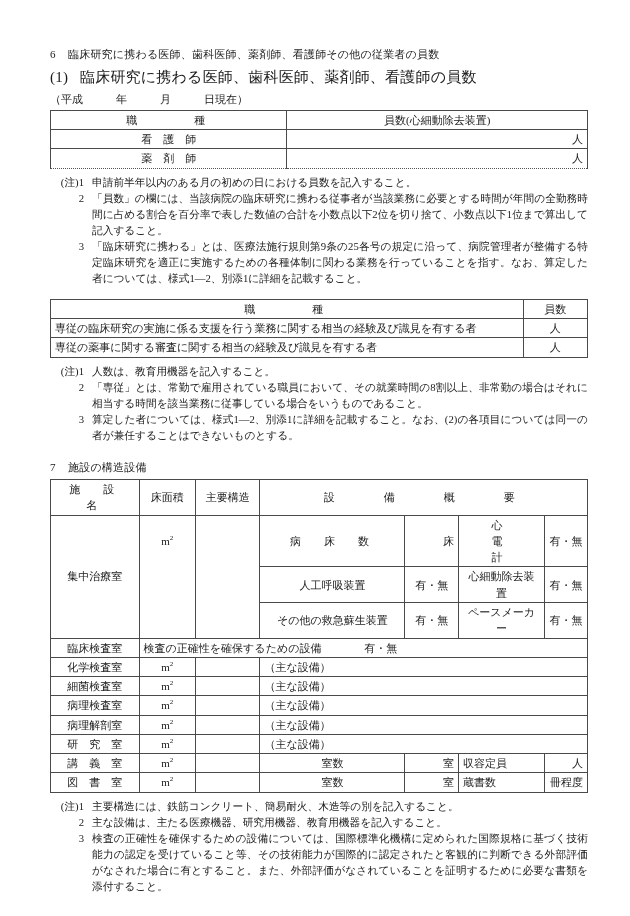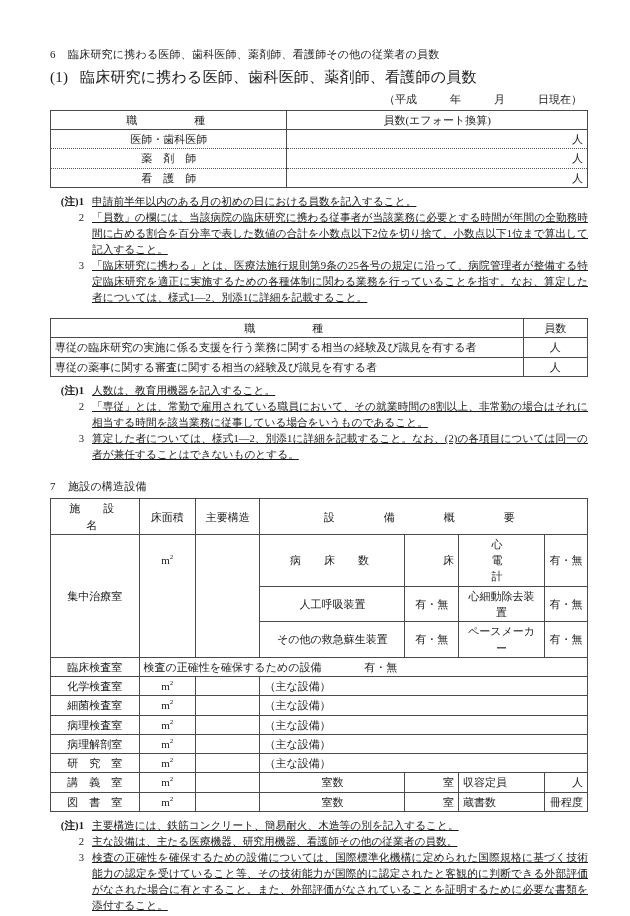--- a/index.html
+++ b/index.html
@@ -34,21 +34,20 @@
   .sec-num { display: inline-block; width: 18px; }
   .sub-head {
     font-size: 15px;
     margin: 0 0 3px 0;
     white-space: nowrap;
     letter-spacing: .2px;
   }
   .sub-num { display: inline-block; width: 30px; }
 
   .date-line {
-    text-align: right;
     font-size: 11px;
     margin: 2px 6px 2px 0;
     white-space: pre;
   }
 
   
   table.frm {
     width: 100%;
     border-collapse: collapse;
     table-layout: fixed;
@@ -82,28 +81,27 @@
   .note-row {
     display: flex;
     align-items: flex-start;
     margin-bottom: 0px;
   }
   .note-lbl {
     flex: 0 0 auto;
     white-space: nowrap;
     text-align: right;
   }
-  .note-lbl.first { width: 34px; font-weight: bold; }
+  .note-lbl.first { width: 34px; }
   .note-lbl.rest  { width: 34px; padding-left: 0; }
   .note-body {
     flex: 1 1 auto;
     padding-left: 8px;
     text-align: justify;
     text-justify: inter-character;
-    text-decoration: underline;
   }
   .gap-md { height: 13px; }
   .gap-lg { height: 16px; }
 
   sup.sq { font-size: 7px; vertical-align: super; }
 </style>
 </head>
 <body>
 
 <div class="page">
@@ -119,33 +117,29 @@
   <div class="date-line">（平成　　　年　　　月　　　日現在）</div>
 
   <table class="frm">
     <colgroup>
         <col style="width:44%">
         <col style="width:56%">
       </colgroup>
     <tbody>
       <tr>
         <th class="ctr sp2">職　　　種</th>
-        <th class="ctr">員数(エフォート換算)</th>
-      </tr>
-      <tr>
-        <td class="ctr dot-b">医師・歯科医師</td>
-        <td class="rgt dot-b">人</td>
+        <th class="ctr">員数(心細動除去装置)</th>
+      </tr>
+      <tr>
+        <td class="ctr dot-t">看　護　師</td>
+        <td class="rgt dot-t">人</td>
       </tr>
       <tr>
         <td class="ctr dot-b dot-t">薬　剤　師</td>
         <td class="rgt dot-b dot-t">人</td>
-      </tr>
-      <tr>
-        <td class="ctr dot-t">看　護　師</td>
-        <td class="rgt dot-t">人</td>
       </tr>
     </tbody>
   </table>
 
   <div class="notes">
     <div class="note-row">
       <div class="note-lbl first"><span>(注)</span><span>1</span></div>
       <div class="note-body">申請前半年以内のある月の初めの日における員数を記入すること。</div>
     </div>
     <div class="note-row">
@@ -311,21 +305,21 @@
     </tbody>
   </table>
 
   <div class="notes">
     <div class="note-row">
       <div class="note-lbl first"><span>(注)</span><span>1</span></div>
       <div class="note-body">主要構造には、鉄筋コンクリート、簡易耐火、木造等の別を記入すること。</div>
     </div>
     <div class="note-row">
       <div class="note-lbl rest">2</div>
-      <div class="note-body">主な設備は、主たる医療機器、研究用機器、看護師その他の従業者の員数。</div>
+      <div class="note-body">主な設備は、主たる医療機器、研究用機器、教育用機器を記入すること。</div>
     </div>
     <div class="note-row">
       <div class="note-lbl rest">3</div>
       <div class="note-body">検査の正確性を確保するための設備については、国際標準化機構に定められた国際規格に基づく技術能力の認定を受けていること等、その技術能力が国際的に認定されたと客観的に判断できる外部評価がなされた場合に有とすること。また、外部評価がなされていることを証明するために必要な書類を添付すること。</div>
     </div>
   </div>
 
 </div>
 
 </body></html>

